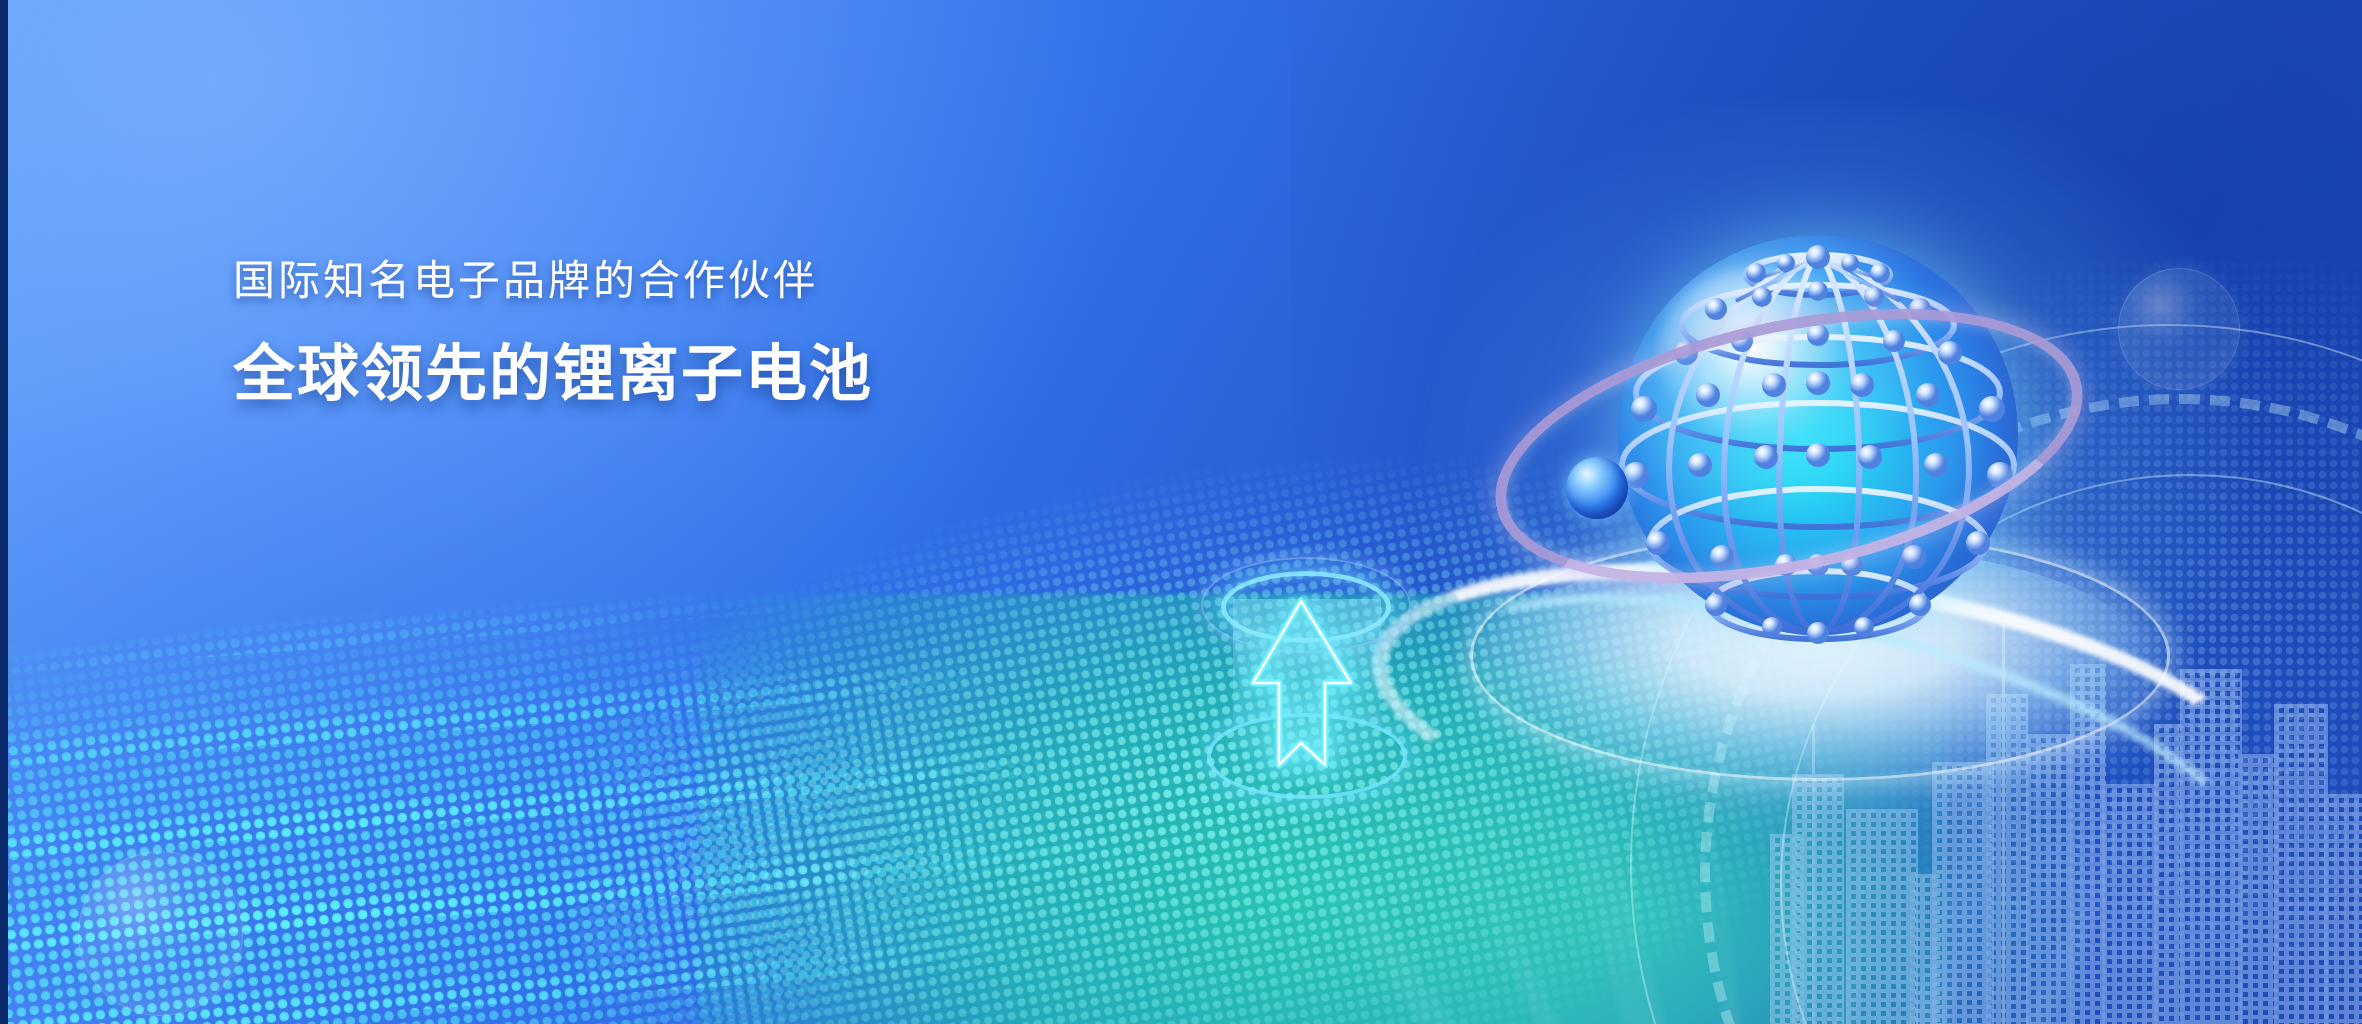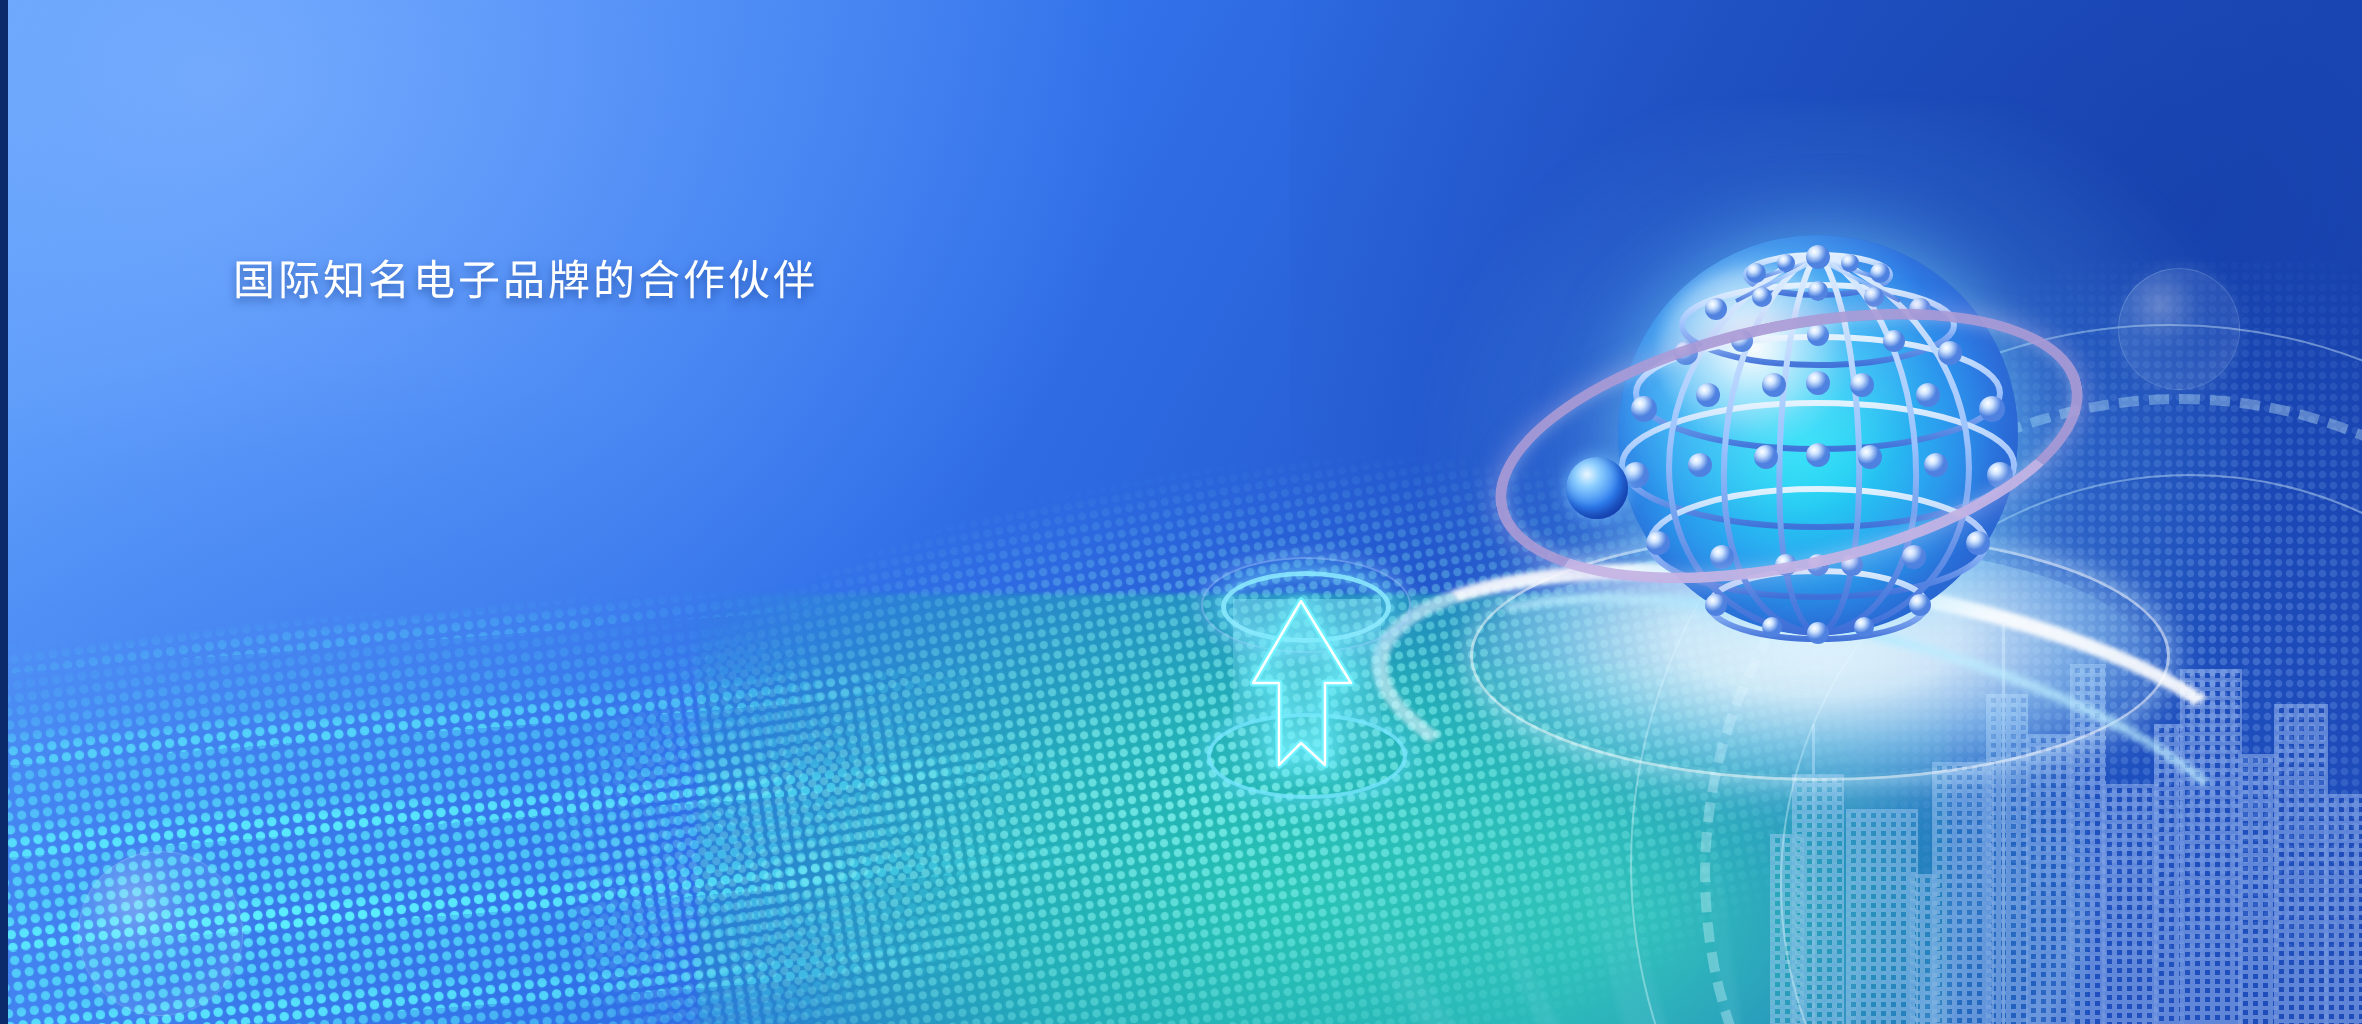--- a/index.html
+++ b/index.html
@@ -407,16 +407,17 @@
       <path d="M62 14 L112 96 L86 96 L86 178 L62 156 L40 178 L40 96 L14 96 Z" fill="rgba(150,250,255,.12)" stroke="#ffffff" stroke-width="2.5" stroke-linejoin="round"></path>
     </svg>
   </div>
 
   <div class="bubble bubble-tr"></div>
   <div class="bubble bubble-bl"></div>
 
   <div class="copy">
     <p class="eyebrow">国际知名电子品牌的合作伙伴</p>
     <h1 class="headline">
+      <span>全球领先的锂离子电池</span>
     </h1>
   </div>
 
 </div>
 
 </body></html>

